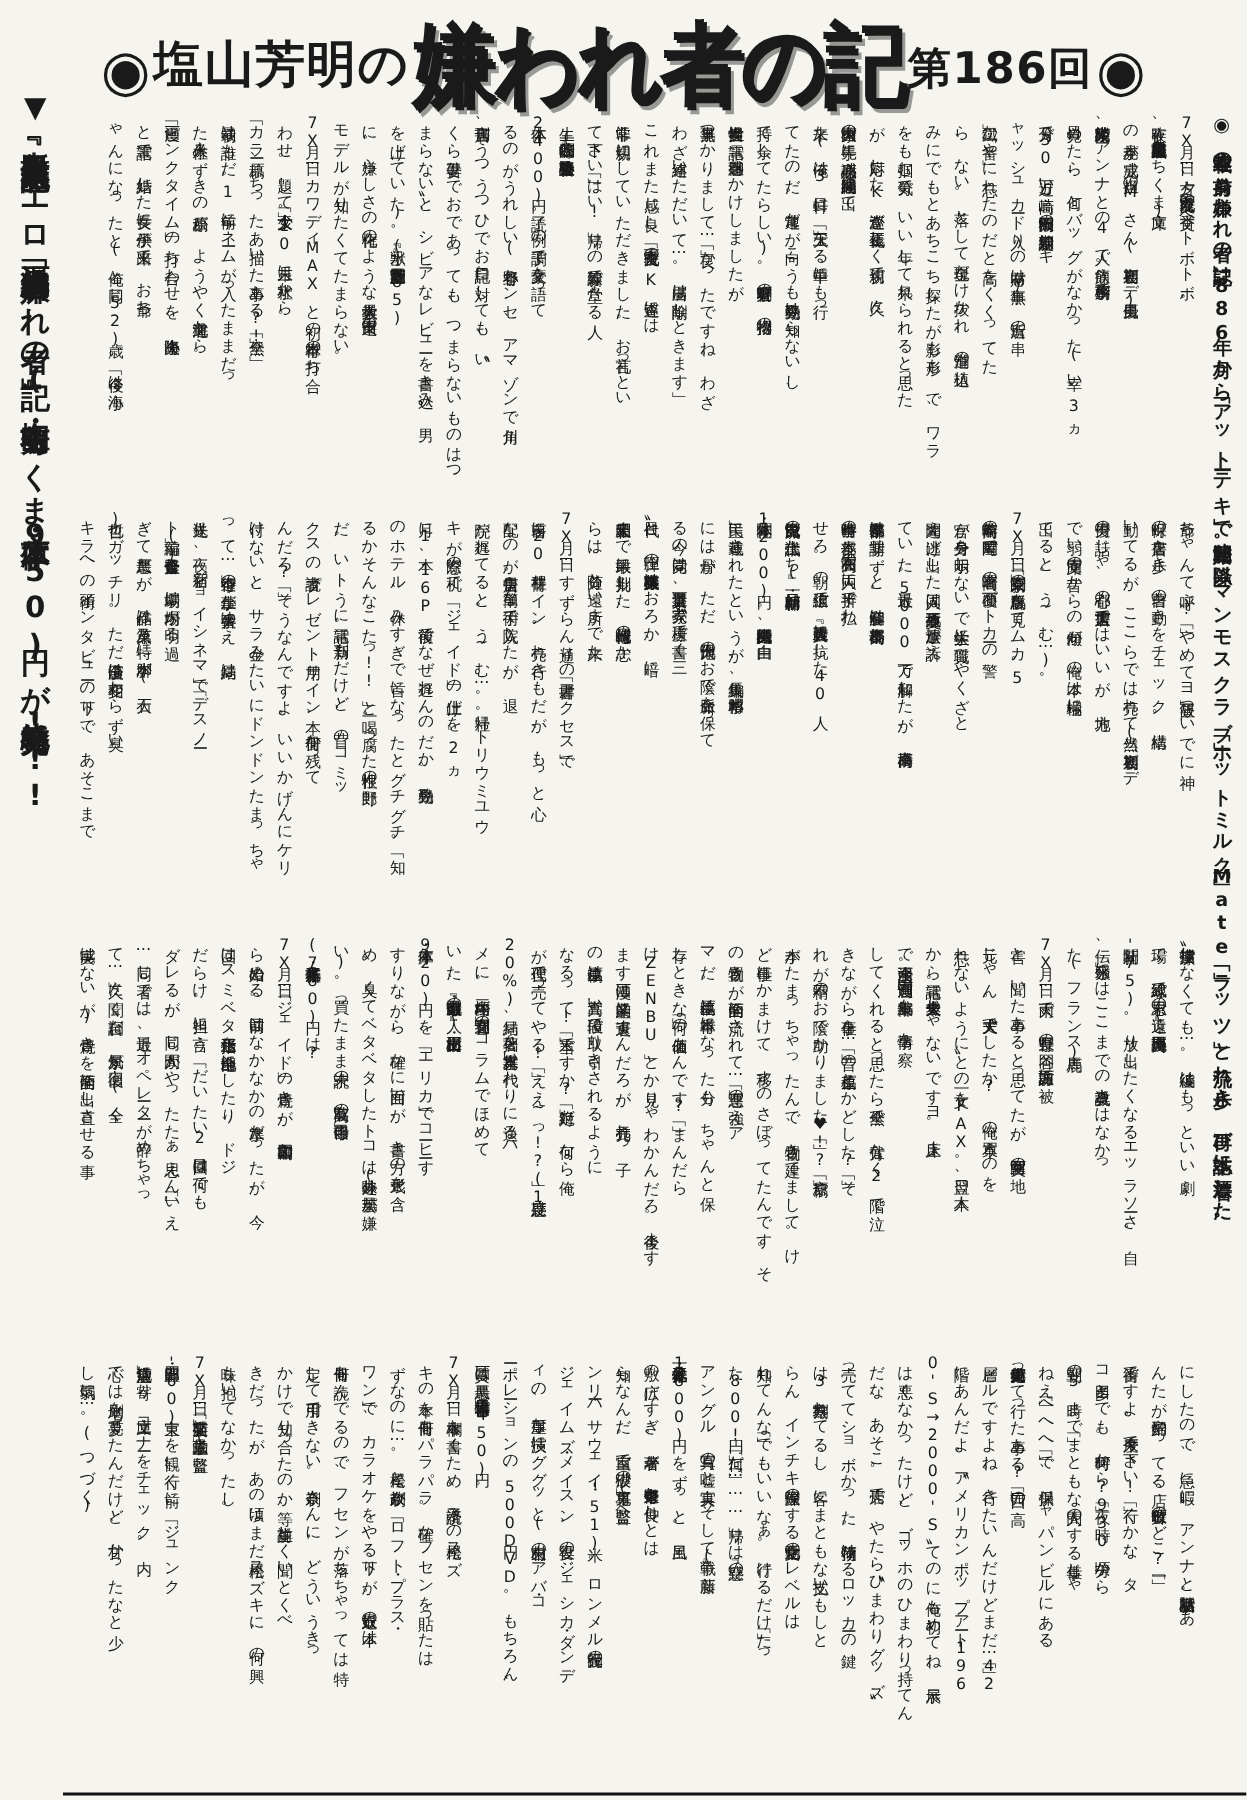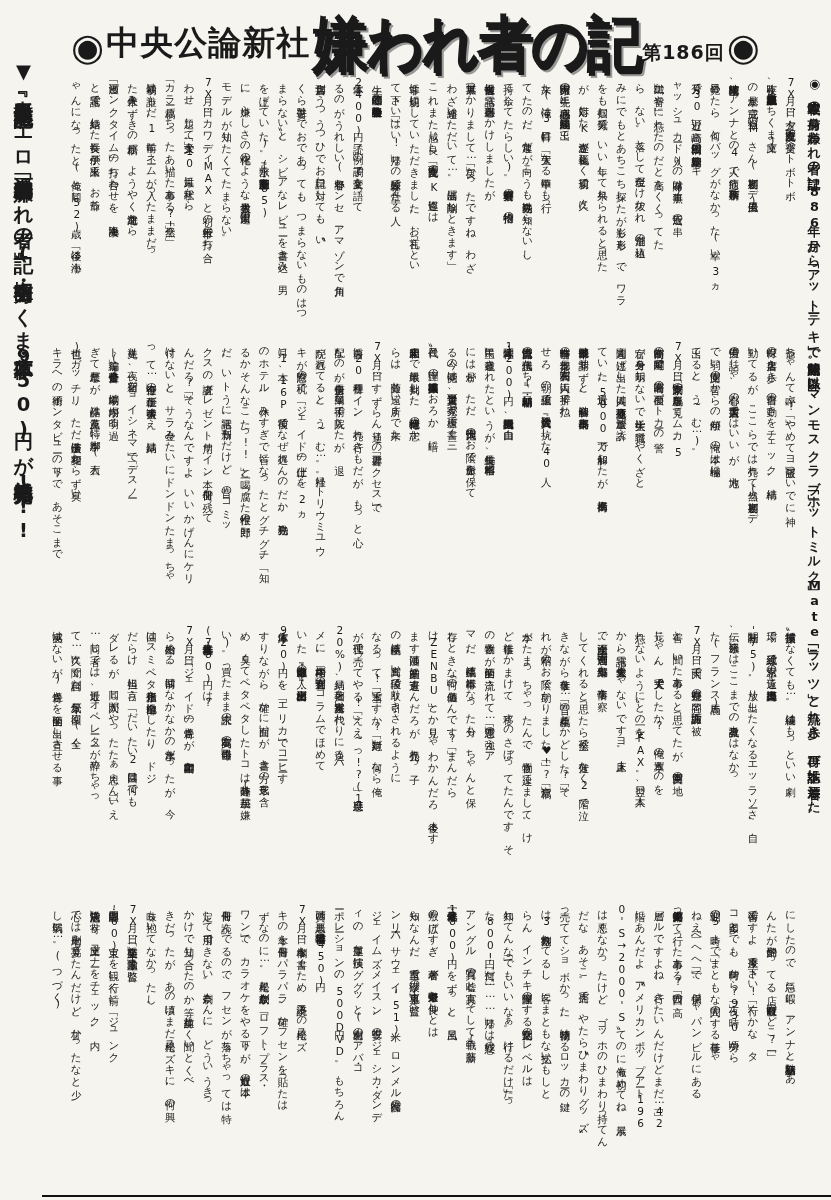--- a/index.html
+++ b/index.html
@@ -16,21 +16,21 @@
     gap:2px;white-space:nowrap;
   }
   .h-bullet{font-size:38px;line-height:1;padding-bottom:8px;font-weight:700;}
   .h-author{font-size:33px;font-weight:900;letter-spacing:1px;padding-bottom:8px;}
   .h-title{
     font-size:56px;font-weight:900;letter-spacing:-2px;line-height:1;
     padding-bottom:2px;
     text-shadow:2px 2px 0 #1a1a1a,4px 4px 0 rgba(40,40,40,.45);
     transform:scaleY(1.08);
   }
-  .h-episode{font-size:19px;font-weight:900;padding-bottom:8px;letter-spacing:1px;}
+  .h-episode{font-size:29px;font-weight:900;padding-bottom:8px;letter-spacing:1px;}
   
   .vert{writing-mode:vertical-rl;text-orientation:upright;}
   
   .intro{
     position:absolute;top:76px;right:4px;height:1000px;width:25px;
     font-size:12.8px;line-height:25px;letter-spacing:.4px;font-weight:600;
   }
   
   .band{
     position:absolute;left:45px;width:755px;
@@ -51,21 +51,21 @@
     position:absolute;left:42px;right:0;bottom:3px;height:2px;background:#111;
   }
 </style>
 </head>
 <body>
 
 <div class="page">
 
   <div class="header">
     <span class="h-bullet">◉</span>
-    <span class="h-author">中央公論新社</span>
+    <span class="h-author">塩山芳明の</span>
     <span class="h-title">嫌われ者の記</span>
     <span class="h-episode">第186回</span>
     <span class="h-bullet">◉</span>
   </div>
 
   <div class="intro vert">◉本連載の前身、「嫌われ者の記」は88年6月から「アットーテキ」で連載開始。以降、「マンモスクラブ」「ホットミルク」「Mate」「ラッツ」と流れ歩き、再び本誌に漂着した。</div>
 
   <div id="band0" class="band vert">
       <div class="vcol">7月X日…夕方、九段下交差点の交番へトボトボ。</div>
       <div class="vcol">昨夜、拙著『出版業界最底辺日記』(ちくま文庫)</div>

